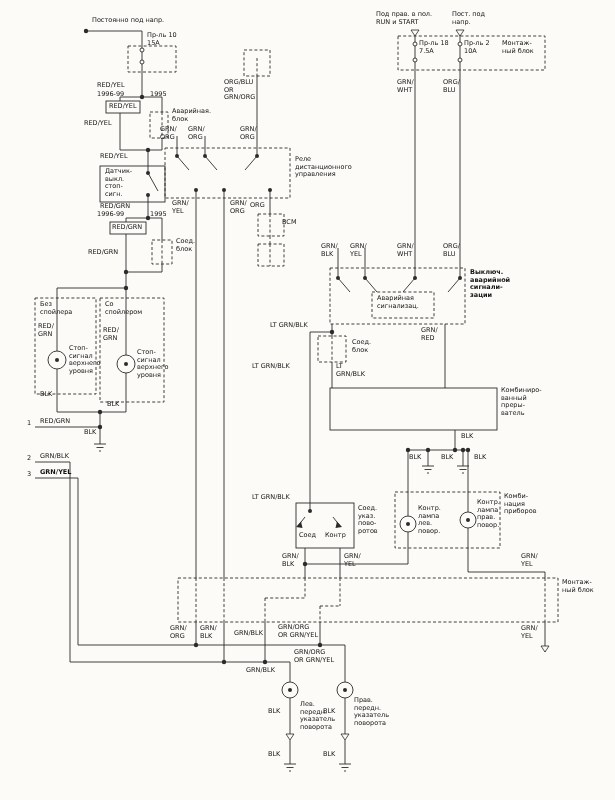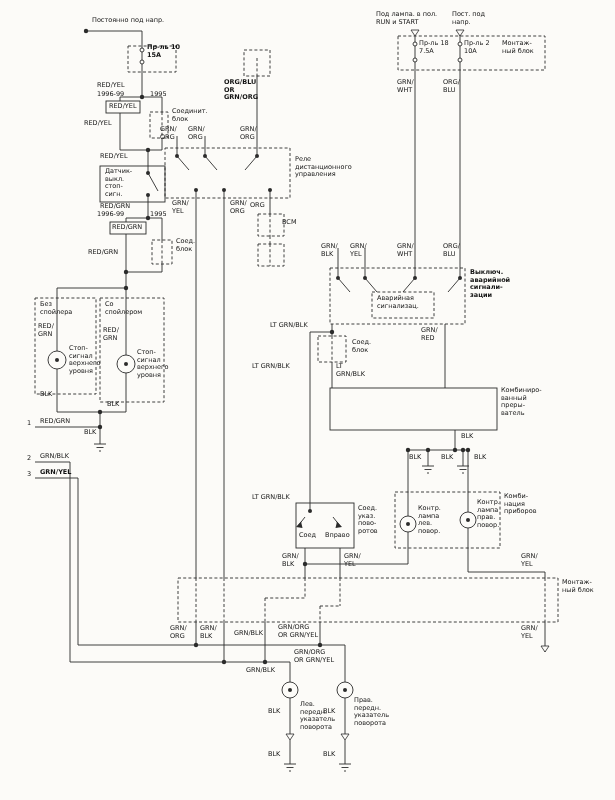--- a/index.html
+++ b/index.html
@@ -164,37 +164,37 @@
       <path class="tri" d="M411,30 L419,30 L415,36 Z"></path>
       <path class="tri" d="M456,30 L464,30 L460,36 Z"></path>
       <path class="tri" d="M541,646 L549,646 L545,652 Z"></path>
       <path class="tri" d="M286,734 L294,734 L290,740 Z"></path>
       <path class="tri" d="M341,734 L349,734 L345,740 Z"></path>
     </g>
   </svg>
 
   <div id="labels-layer">
       <div class="lbl" style="left: 92px; top: 17px;">Постоянно под напр.</div>
-      <div class="lbl" style="left: 376px; top: 11px;">Под лампа. в пол.
+      <div class="lbl" style="left: 376px; top: 11px;">Под прав. в пол.
 RUN и START</div>
       <div class="lbl" style="left: 452px; top: 11px;">Пост. под
 напр.</div>
-      <div class="lbl" style="left: 147px; top: 44px; font-weight: bold;">Пр-ль 10
+      <div class="lbl" style="left: 147px; top: 32px;">Пр-ль 10
 15A</div>
       <div class="lbl" style="left: 419px; top: 40px;">Пр-ль 18
 7.5A</div>
       <div class="lbl" style="left: 464px; top: 40px;">Пр-ль 2
 10A</div>
       <div class="lbl" style="left: 502px; top: 40px;">Монтаж-
 ный блок</div>
       <div class="lbl" style="left: 97px; top: 82px;">RED/YEL</div>
       <div class="lbl" style="left: 97px; top: 91px;">1996-99</div>
       <div class="lbl" style="left: 150px; top: 91px;">1995</div>
       <div class="lbl" style="left: 109px; top: 103px;">RED/YEL</div>
-      <div class="lbl" style="left: 172px; top: 108px;">Соединит.
+      <div class="lbl" style="left: 172px; top: 108px;">Аварийная.
 блок</div>
       <div class="lbl" style="left: 84px; top: 120px;">RED/YEL</div>
       <div class="lbl" style="left: 100px; top: 153px;">RED/YEL</div>
       <div class="lbl" style="left: 105px; top: 168px;">Датчик-
 выкл.
 стоп-
 сигн.</div>
       <div class="lbl" style="left: 100px; top: 203px;">RED/GRN</div>
       <div class="lbl" style="left: 97px; top: 211px;">1996-99</div>
       <div class="lbl" style="left: 150px; top: 211px;">1995</div>
@@ -220,21 +220,21 @@
 уровня</div>
       <div class="lbl" style="left: 40px; top: 391px;">BLK</div>
       <div class="lbl" style="left: 107px; top: 401px;">BLK</div>
       <div class="lbl" style="left: 27px; top: 420px;">1</div>
       <div class="lbl" style="left: 40px; top: 418px;">RED/GRN</div>
       <div class="lbl" style="left: 84px; top: 429px;">BLK</div>
       <div class="lbl" style="left: 27px; top: 455px;">2</div>
       <div class="lbl" style="left: 40px; top: 453px;">GRN/BLK</div>
       <div class="lbl" style="left: 27px; top: 471px;">3</div>
       <div class="lbl" style="left: 40px; top: 469px; font-weight: bold;">GRN/YEL</div>
-      <div class="lbl" style="left: 224px; top: 79px; font-weight: bold;">ORG/BLU
+      <div class="lbl" style="left: 224px; top: 79px;">ORG/BLU
 OR
 GRN/ORG</div>
       <div class="lbl" style="left: 160px; top: 126px;">GRN/
 ORG</div>
       <div class="lbl" style="left: 188px; top: 126px;">GRN/
 ORG</div>
       <div class="lbl" style="left: 240px; top: 126px;">GRN/
 ORG</div>
       <div class="lbl" style="left: 295px; top: 156px;">Реле
 дистанционного
@@ -289,21 +289,21 @@
       <div class="lbl" style="left: 477px; top: 499px;">Контр.
 лампа
 прав.
 повор.</div>
       <div class="lbl" style="left: 252px; top: 494px;">LT GRN/BLK</div>
       <div class="lbl" style="left: 358px; top: 505px;">Соед.
 указ.
 пово-
 ротов</div>
       <div class="lbl" style="left: 299px; top: 532px;">Соед</div>
-      <div class="lbl" style="left: 325px; top: 532px;">Вправо</div>
+      <div class="lbl" style="left: 325px; top: 532px;">Контр</div>
       <div class="lbl" style="left: 282px; top: 553px;">GRN/
 BLK</div>
       <div class="lbl" style="left: 344px; top: 553px;">GRN/
 YEL</div>
       <div class="lbl" style="left: 521px; top: 553px;">GRN/
 YEL</div>
       <div class="lbl" style="left: 562px; top: 579px;">Монтаж-
 ный блок</div>
       <div class="lbl" style="left: 170px; top: 625px;">GRN/
 ORG</div>

